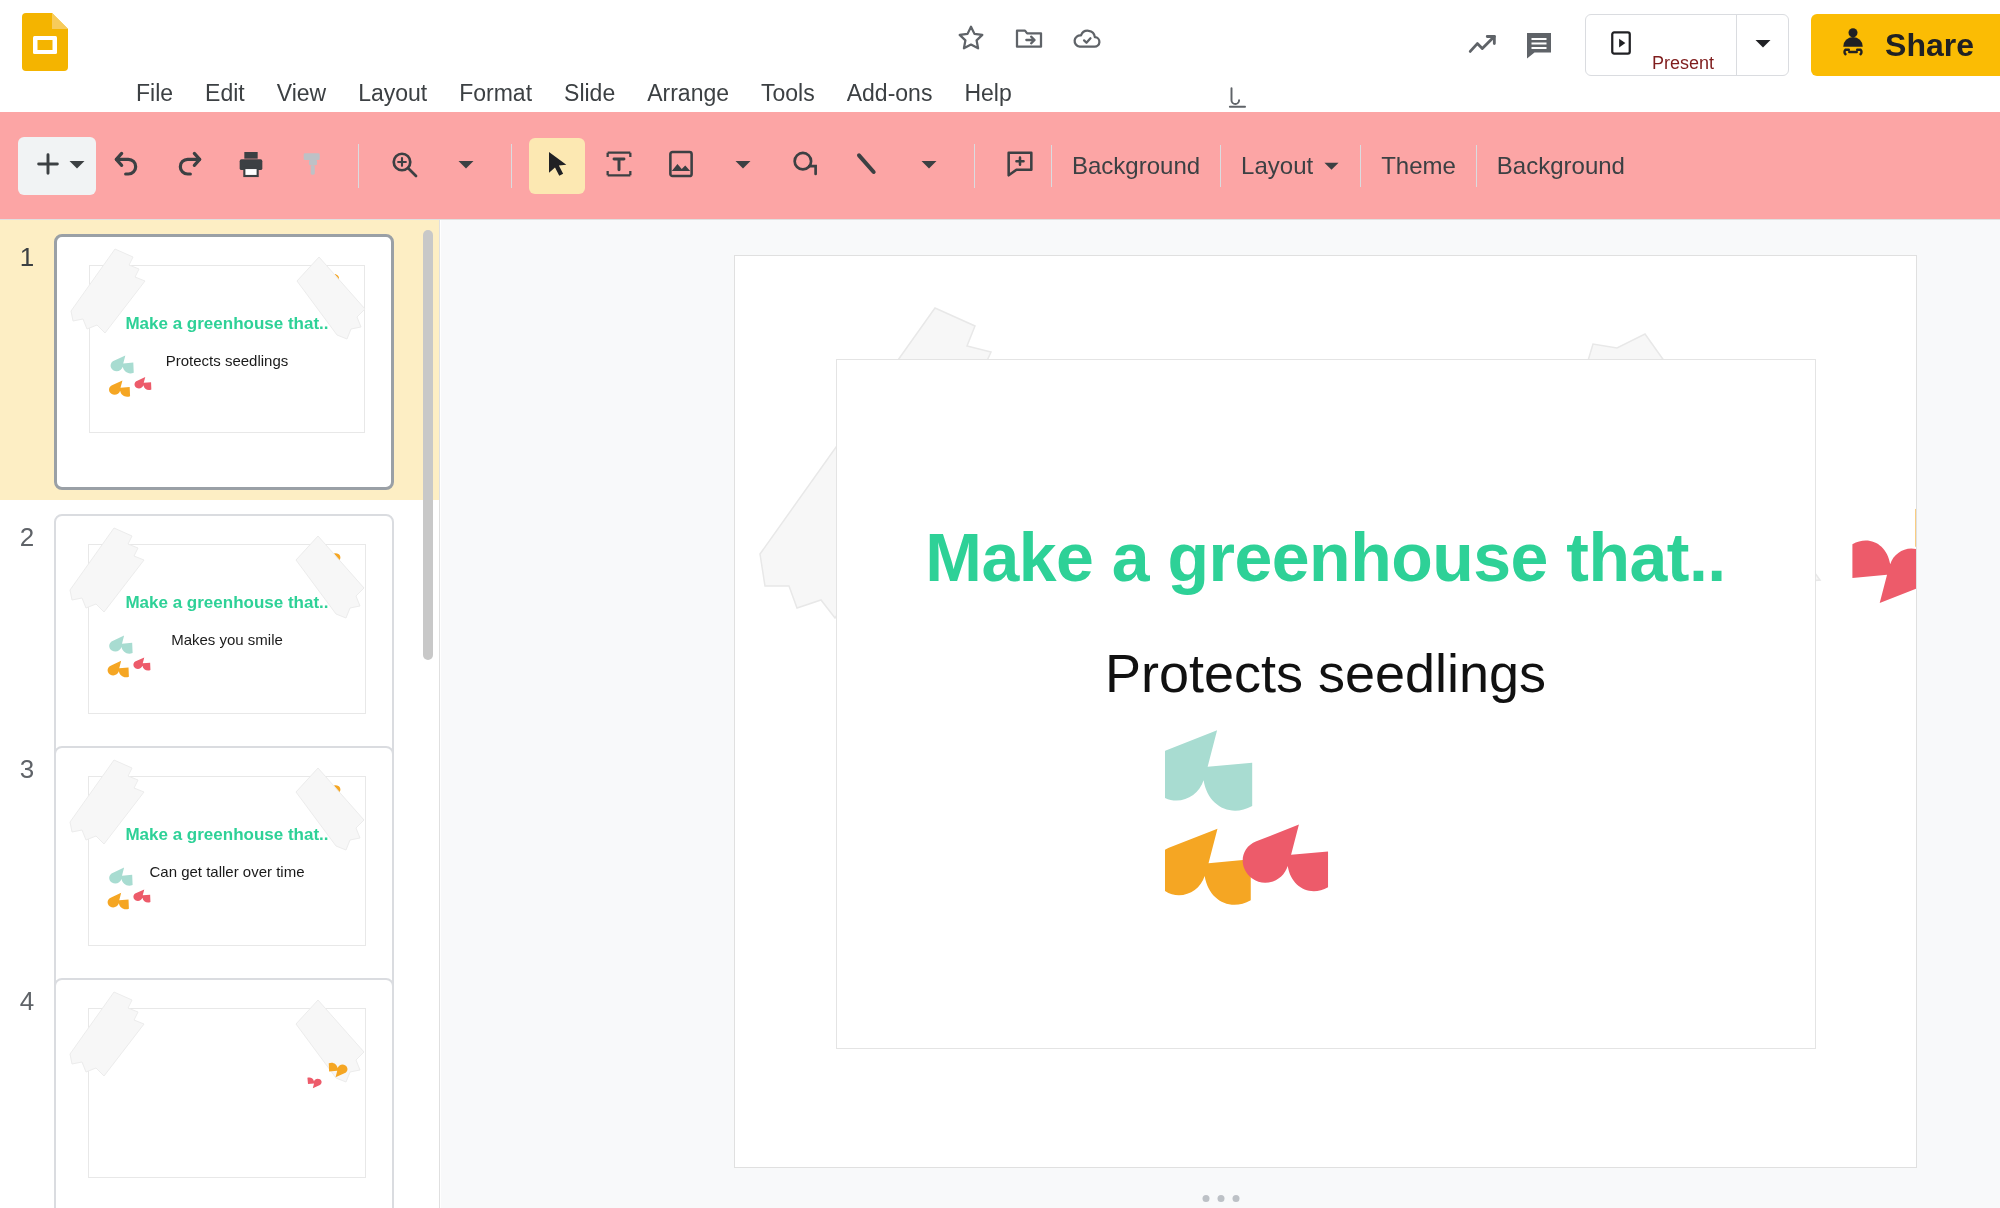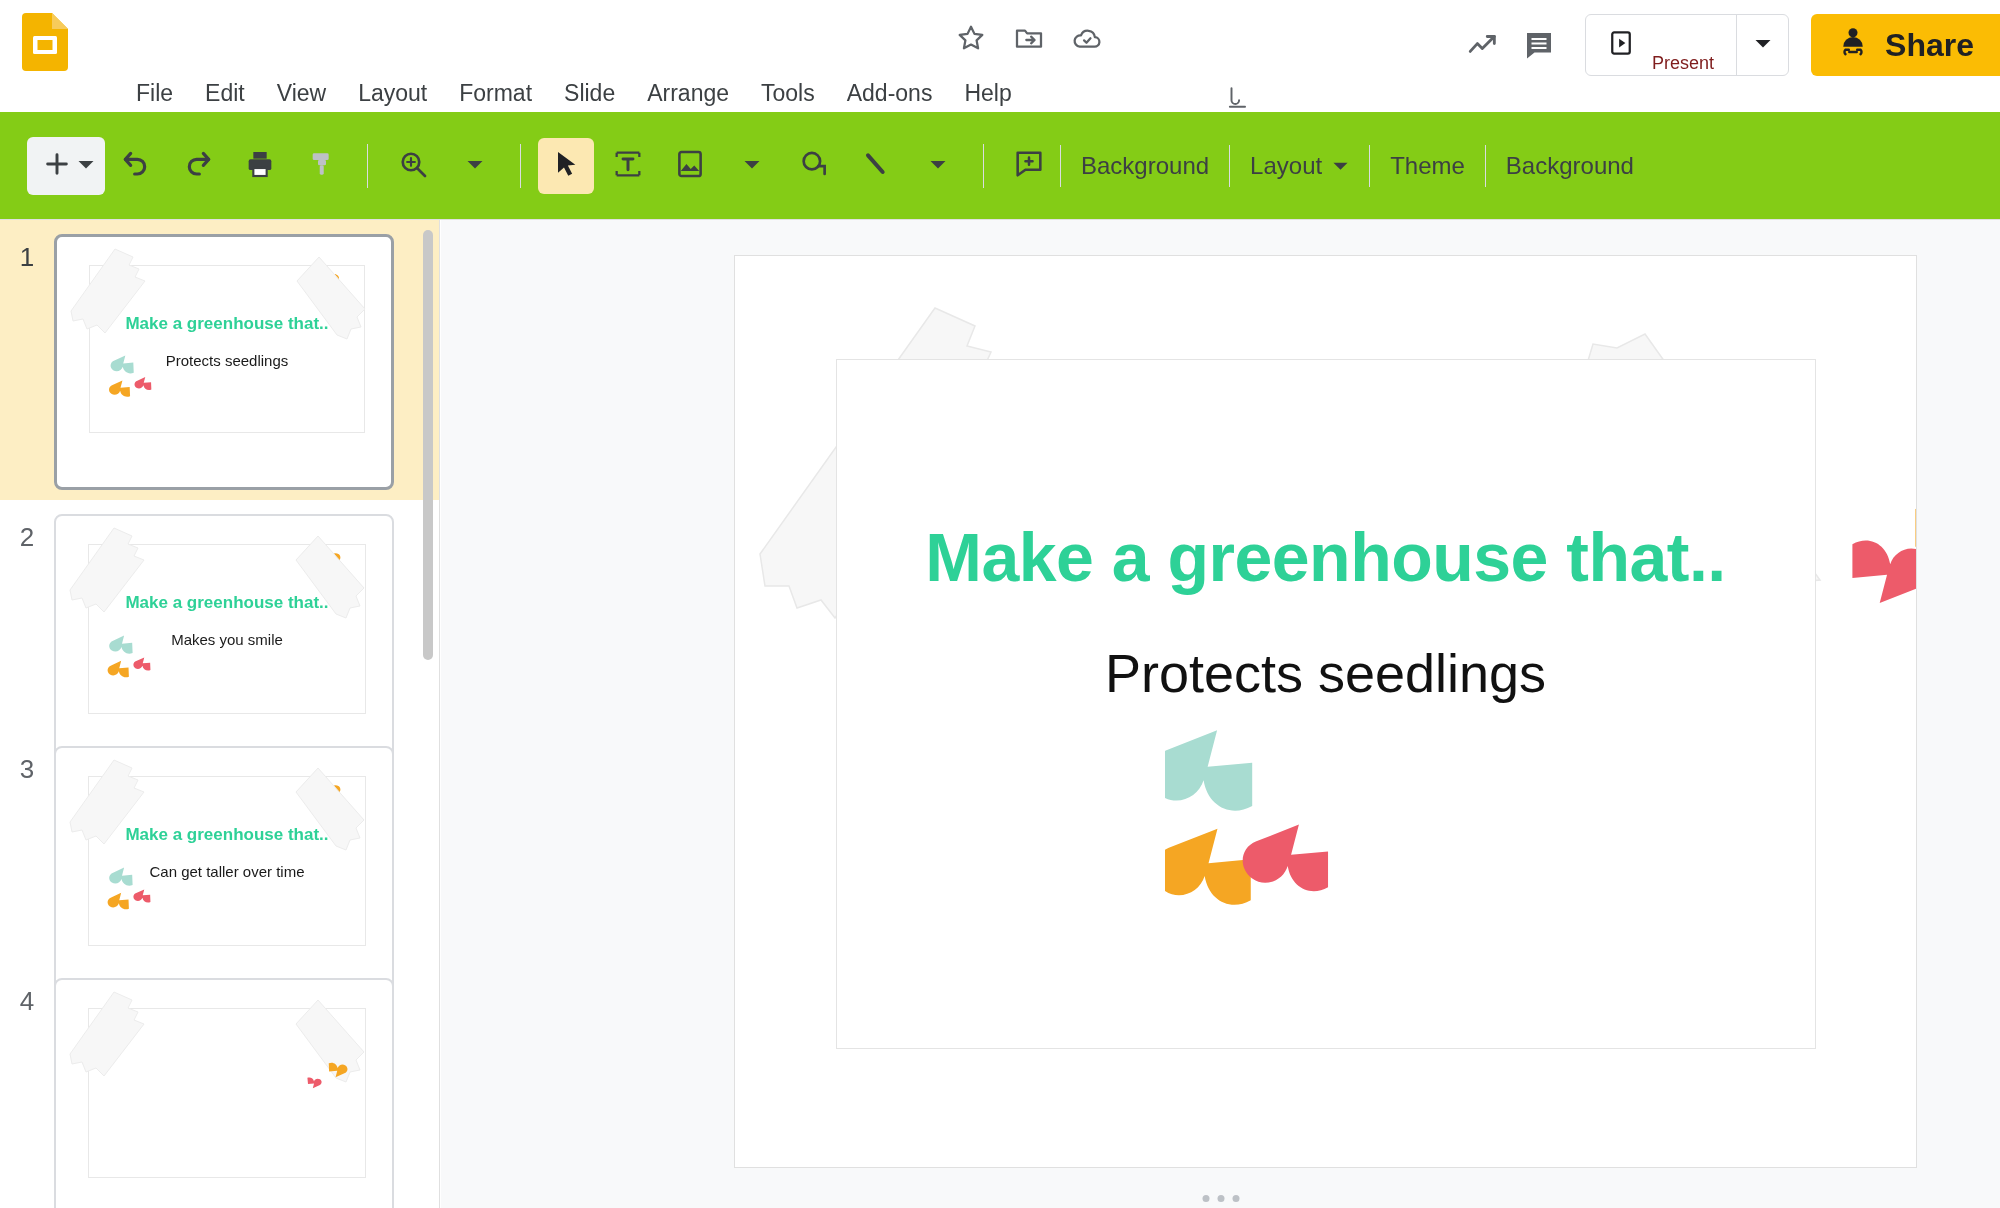--- a/index.html
+++ b/index.html
@@ -67,22 +67,22 @@
   .share-btn {
     display: flex; align-items: center; gap: 14px;
     background: #fbbc04; height: 62px; border-radius: 6px 0 0 6px;
     padding: 0 26px 0 24px; margin-left: 22px; cursor: pointer;
   }
   .share-label { font-size: 32px; color: #202124; font-weight: bold; white-space: nowrap; }
 
   
   .toolbar {
     position: absolute; left: 0; top: 112px; width: 2000px; height: 108px;
-    background: #84cc16; border-bottom: 1px solid #e0e0e0;
-    display: flex; align-items: center; padding-left: 27px;
+    background: #fca5a5; border-bottom: 1px solid #e0e0e0;
+    display: flex; align-items: center; padding-left: 18px;
   }
   .tb-btn {
     height: 56px; min-width: 56px; display: flex; align-items: center; justify-content: center;
     border-radius: 6px; cursor: pointer; margin: 0 3px;
   }
   .tb-btn.active { background: #fce8b2; }
   .tb-new {
     display: flex; align-items: center; background: #f1f3f4;
     border-radius: 6px; height: 58px; padding: 0 10px 0 14px; cursor: pointer;
   }

